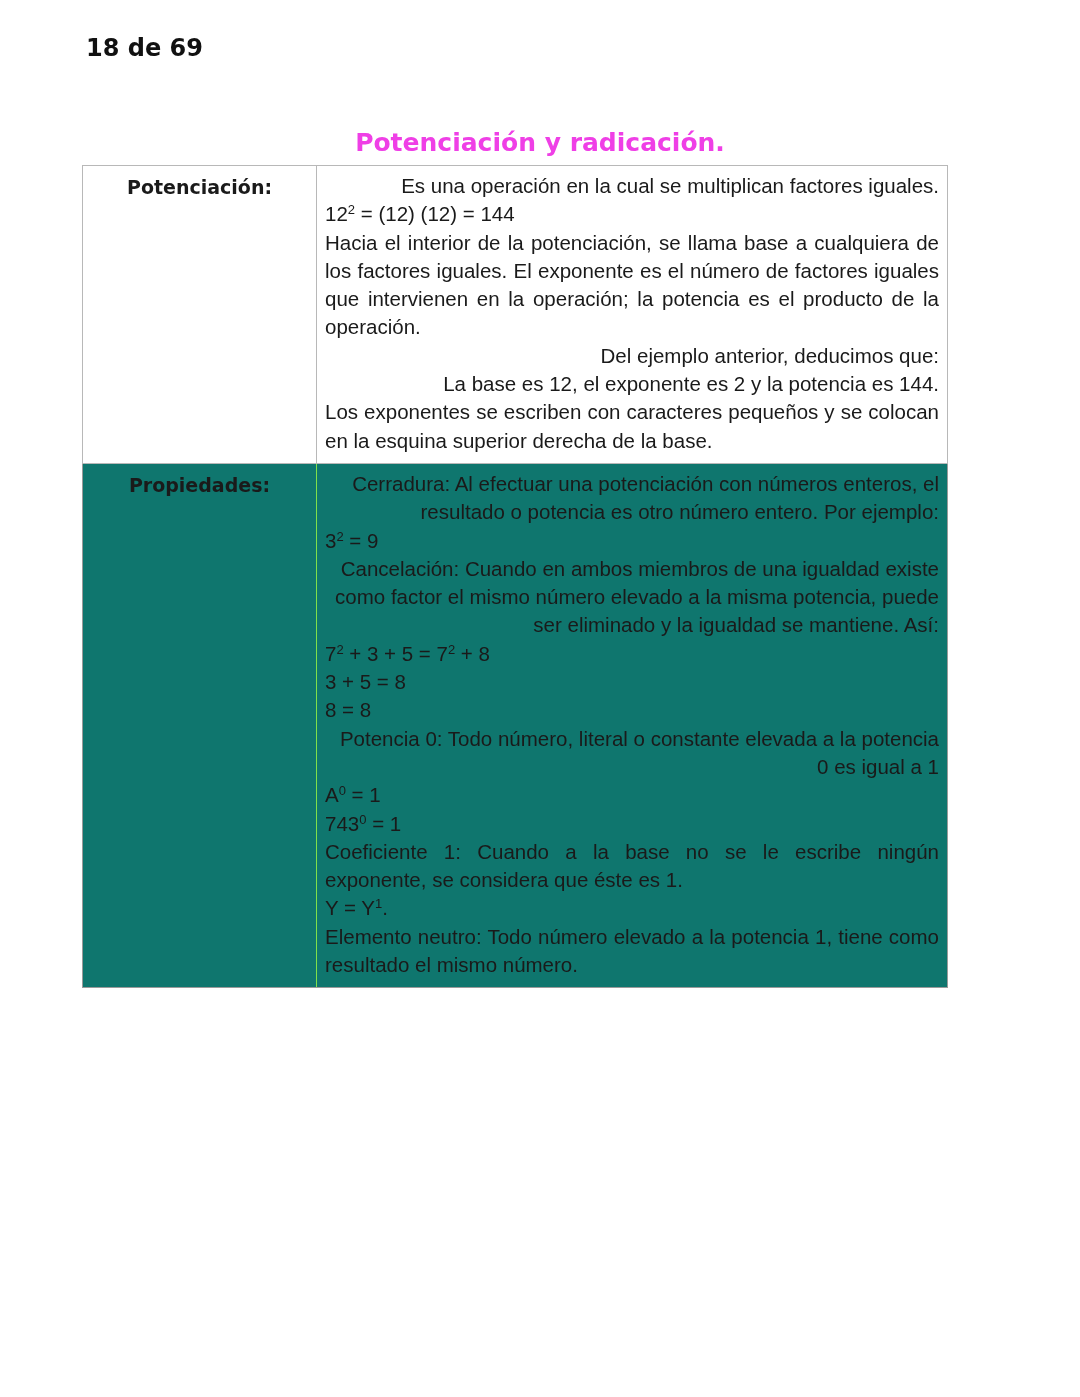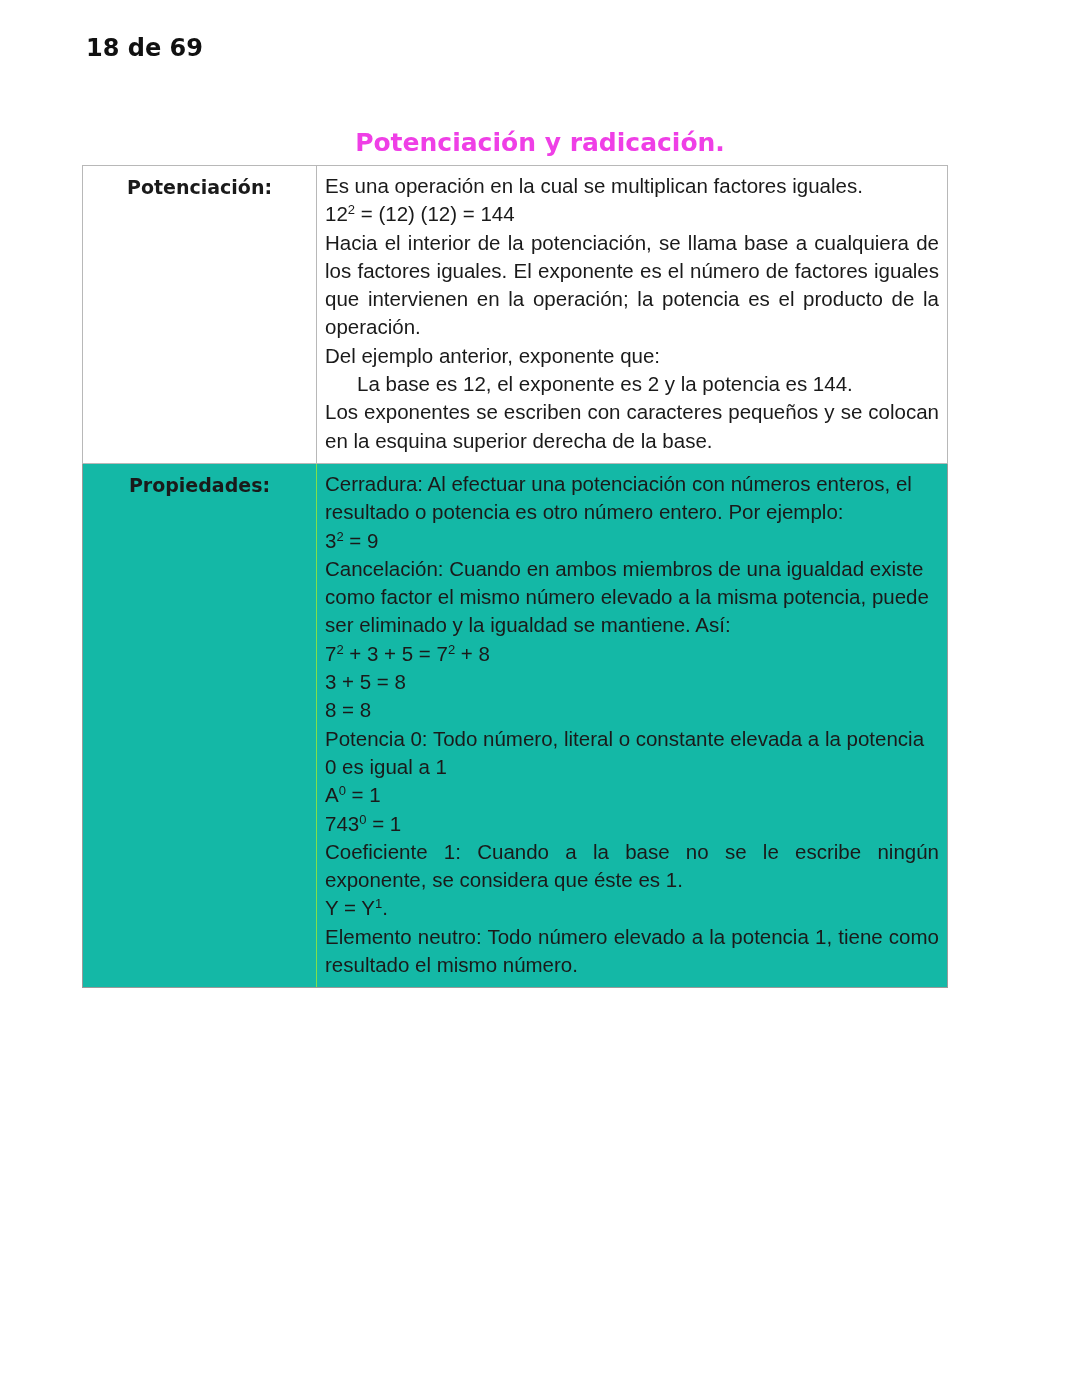--- a/index.html
+++ b/index.html
@@ -25,43 +25,43 @@
     table.content td {
       border: 1px solid #b8b8b8; vertical-align: top;
     }
     td.label {
       width: 231px; text-align: center; font-weight: bold; font-size: 19px;
       font-family: "DejaVu Sans", sans-serif; padding-top: 10px;
     }
     td.body {
       padding: 6px 8px 8px 8px; font-size: 20.5px; line-height: 28.3px;
     }
-    tr.green td { background: #14b8a6; border-color: #9a9a9a; }
+    tr.green td { background: #0f766e; border-color: #9a9a9a; }
     tr.green td.label { border-right-color: #80e04a; }
-    .p { margin: 0; }
+    .p { margin: 0; text-align: right; }
     .j { text-align: justify; text-align-last: left; }
     .c { text-align: left; }
     .ind { padding-left: 32px; }
     sup { font-size: 13px; vertical-align: 7px; line-height: 0; }
   </style>
 </head>
 <body>
 
 <div class="page-num">18 de 69</div>
 <div class="title">Potenciación y radicación.</div>
 
 <table class="content">
   <tbody>
       <tr>
     <td class="label">Potenciación:</td>
     <td class="body">
       <p class="p">Es una operación en la cual se multiplican factores iguales.</p>
       <p class="p c"><span>12</span><sup>2</sup><span> = (12) (12) = 144</span></p>
       <p class="p j">Hacia el interior de la potenciación, se llama base a cualquiera de los factores iguales. El exponente es el número de factores iguales que intervienen en la operación; la potencia es el producto de la operación.</p>
-      <p class="p">Del ejemplo anterior, exponente que:</p>
+      <p class="p">Del ejemplo anterior, deducimos que:</p>
       <p class="p ind">La base es 12, el exponente es 2 y la potencia es 144.</p>
       <p class="p j">Los exponentes se escriben con caracteres pequeños y se colocan en la esquina superior derecha de la base.</p>
     </td>
   </tr>
   <tr class="green">
     <td class="label">Propiedades:</td>
     <td class="body">
       <p class="p">Cerradura: Al efectuar una potenciación con números enteros, el resultado o potencia es otro número entero. Por ejemplo:</p>
       <p class="p c"><span>3</span><sup>2</sup><span> = 9</span></p>
 

